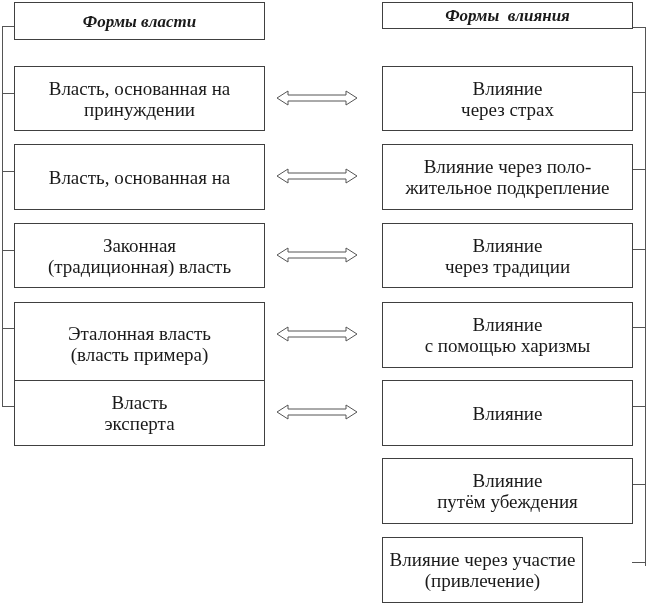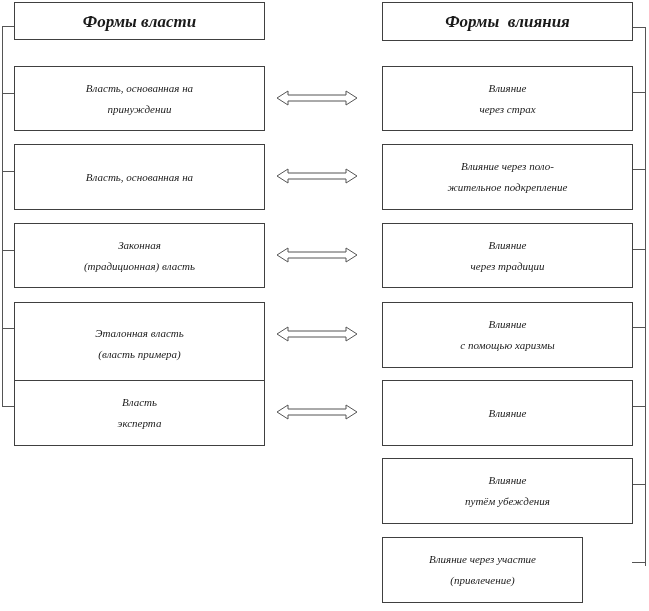--- a/index.html
+++ b/index.html
@@ -1,20 +1,20 @@
 <!DOCTYPE html>
 <html><head>
 <meta charset="utf-8">
 <style>
   html, body { margin:0; padding:0; background:#ffffff; }
   body { width:649px; height:611px; position:relative; overflow:hidden;
          font-family:"Liberation Serif", "DejaVu Serif", serif; color:#1a1a1a; }
   .box { position:absolute; box-sizing:border-box; border:1px solid #404040; background:#fff;
          display:flex; flex-direction:column; align-items:center; justify-content:center;
-         text-align:center; font-size:11px; line-height:21px;font-style:italic; }
+         text-align:center; font-size:19px; line-height:21px; }
   .box span { display:block; white-space:nowrap; }
   .hdr { font-weight:bold; font-style:italic; font-size:17px; }
   .line { position:absolute; background:#555; }
   svg.arrow { position:absolute; }
 </style>
 </head>
 <body>
 
 <div class="line" style="left:2px;top:26px;width:1px;height:381px;"></div>
 <div class="line" style="left:2px;top:26px;width:12px;height:1px;"></div>
@@ -30,21 +30,21 @@
 <div class="line" style="left:632px;top:169px;width:14px;height:1px;"></div>
 <div class="line" style="left:632px;top:249px;width:14px;height:1px;"></div>
 <div class="line" style="left:632px;top:327px;width:14px;height:1px;"></div>
 <div class="line" style="left:632px;top:406px;width:14px;height:1px;"></div>
 <div class="line" style="left:632px;top:484px;width:14px;height:1px;"></div>
 <div class="line" style="left:632px;top:562px;width:14px;height:1px;"></div>
 
 <div class="box hdr" style="left:14px;top:2px;width:251px;height:38px;">
   <span>Формы власти</span>
 </div>
-<div class="box hdr" style="left:382px;top:2px;width:251px;height:39px;">
+<div class="box hdr" style="left:382px;top:2px;width:251px;height:27px;">
   <span style="white-space:pre;">Формы  влияния</span>
 </div>
 
 <div class="box" style="left:14px;top:66px;width:251px;height:65px;">
   <span>Власть, основанная на</span>
   <span>принуждении</span>
 </div>
 <div class="box" style="left:14px;top:144px;width:251px;height:66px;">
   <span>Власть, основанная на</span>
 </div>

